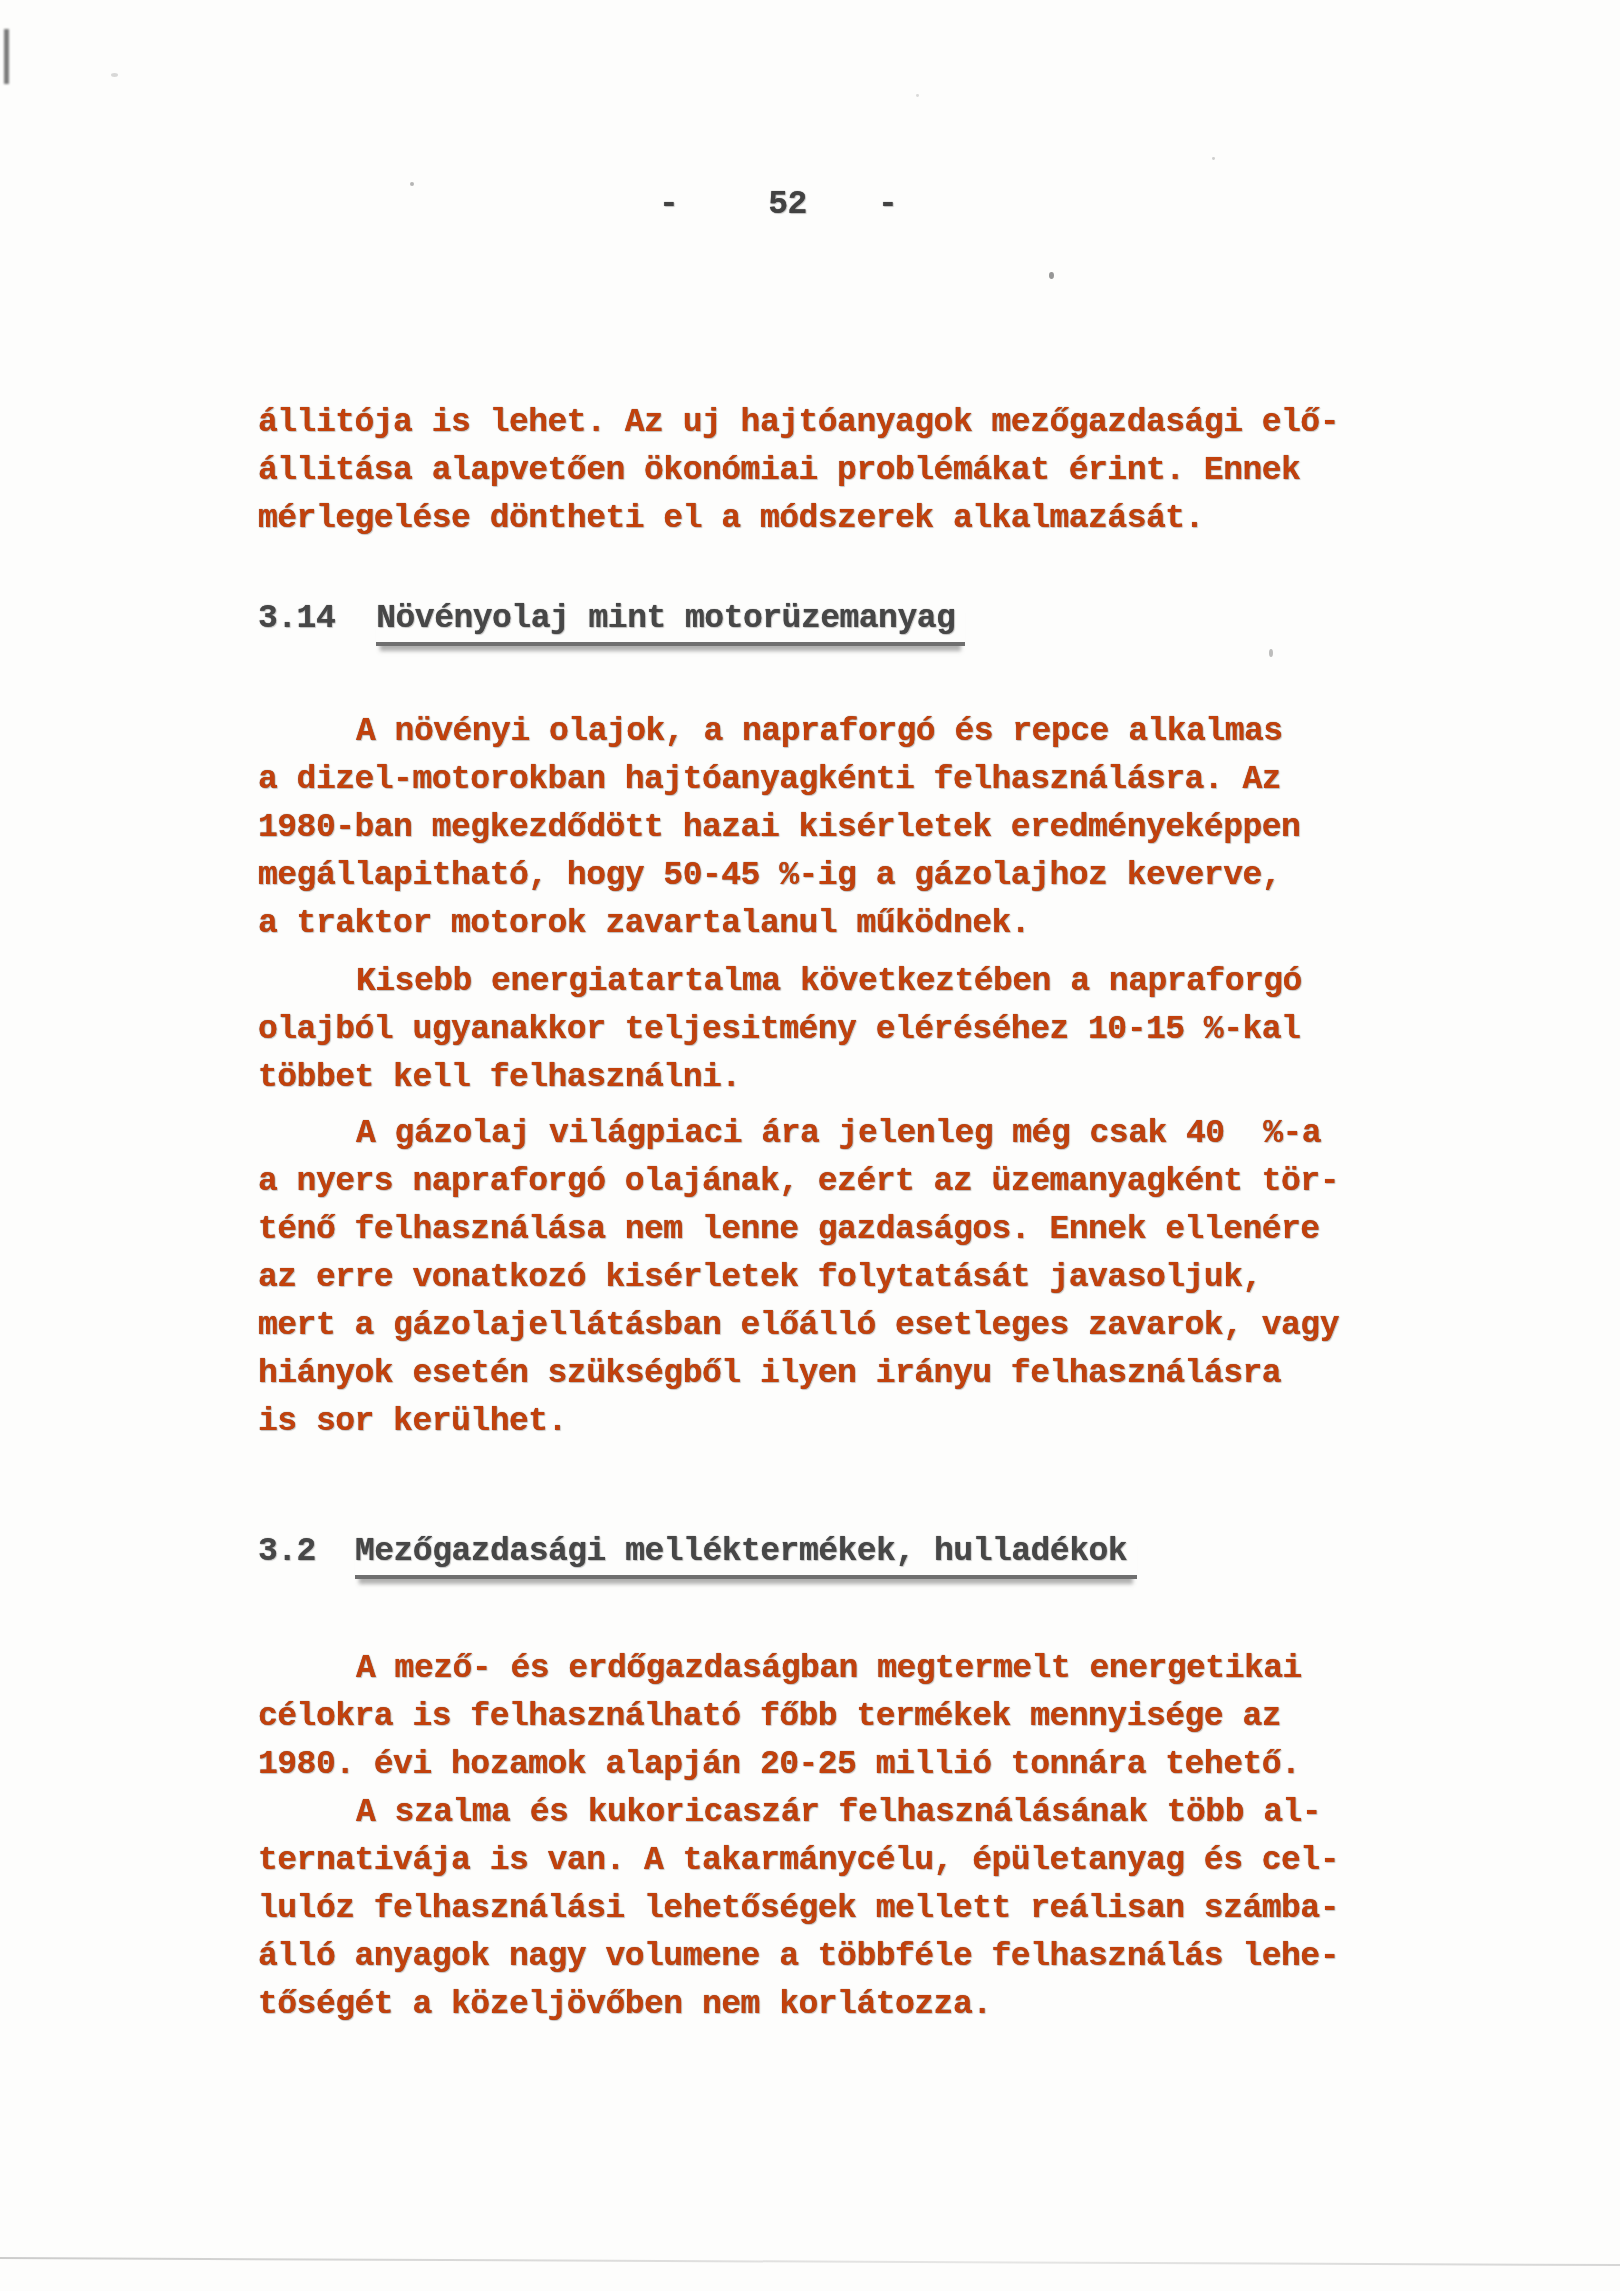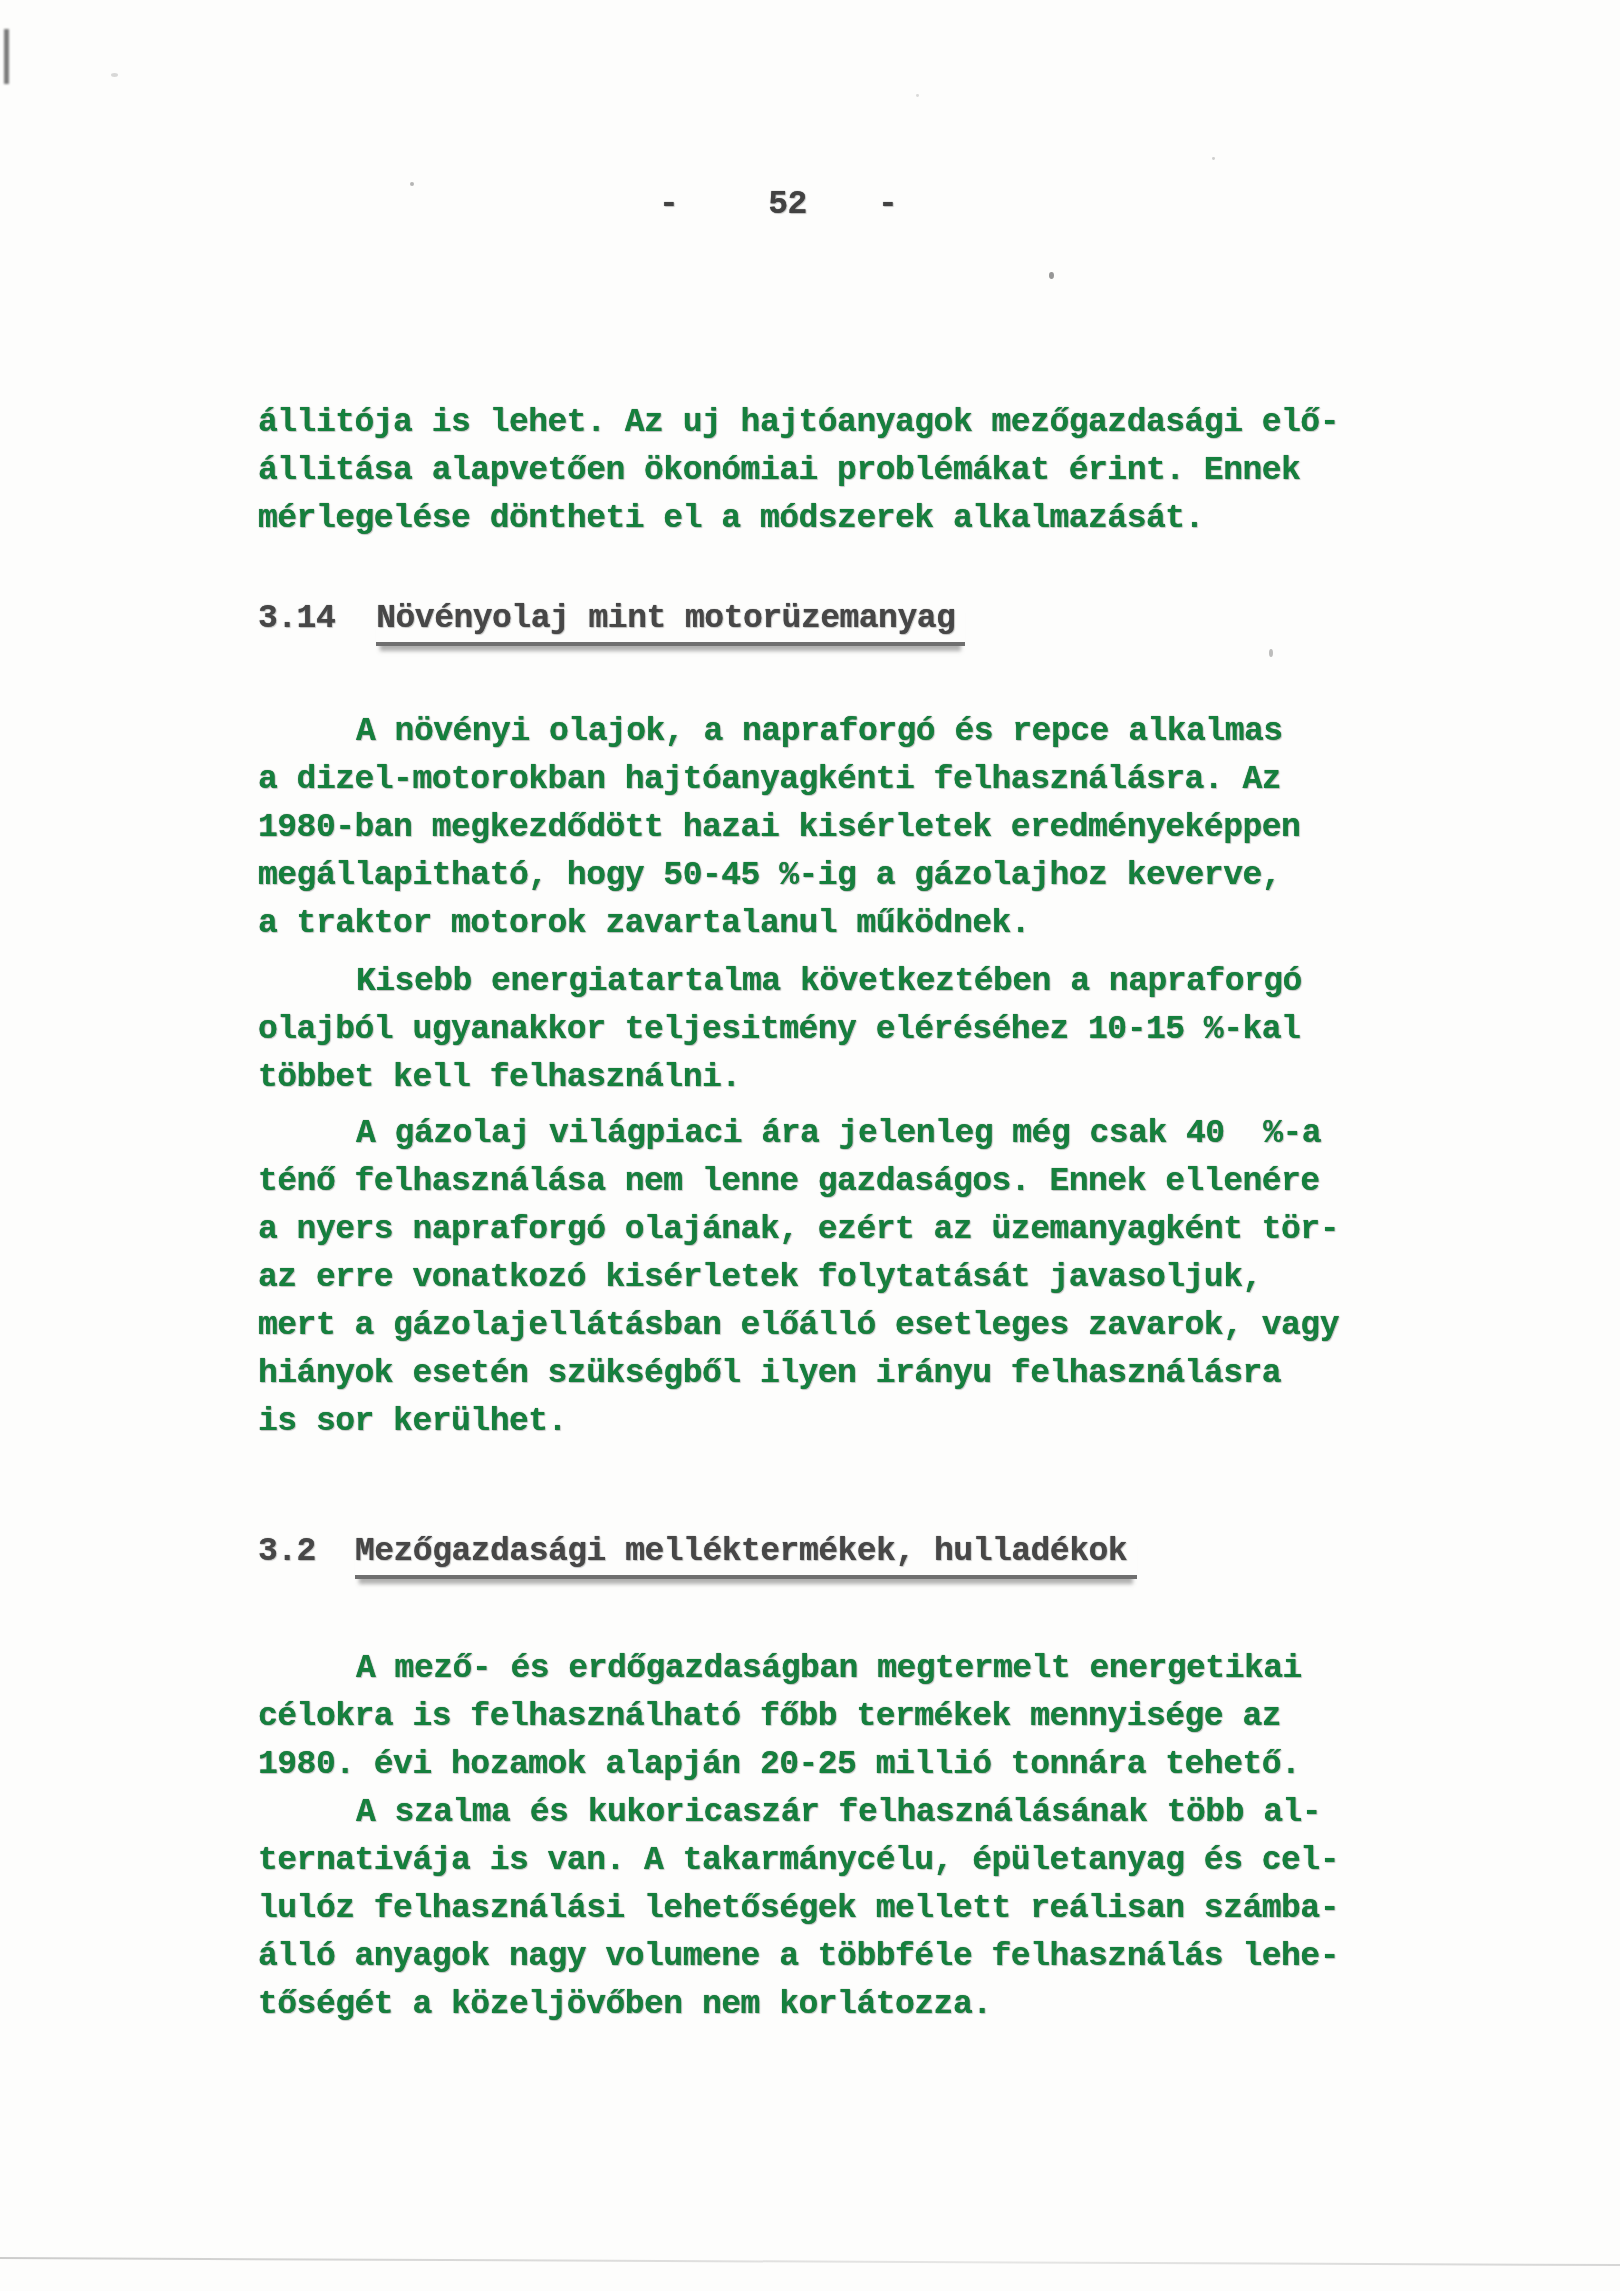--- a/index.html
+++ b/index.html
@@ -8,21 +8,21 @@
     width:1620px;height:2292px;
     background:#fdfdfc;
     overflow:hidden;
     font-family:"Liberation Mono","DejaVu Sans Mono",monospace;
   }
   .content-line, .pageno, .sec-heading{
     font-family:"Liberation Mono","DejaVu Sans Mono",monospace;
     font-weight:bold;
     font-size:33px;
     letter-spacing:-0.5px;
-    color:#15803d;
+    color:#c2410c;
     text-shadow:0 0 1px rgba(70,70,70,.85), 1px 1px 1px rgba(130,130,130,.4);
   }
   .soft{filter:blur(0.3px);}
   .pageno{
     position:absolute; top:186px; left:659px;
     display:flex; align-items:baseline;
     color:#424242;
   }
   .pageno .num{margin-left:90px;}
   .pageno .dash2{margin-left:71px;}
@@ -100,22 +100,22 @@
   </div>
 
   <div class="block soft" style="top:958px;">
     <div class="ln ind content-line">Kisebb energiatartalma következtében a napraforgó</div>
     <div class="ln content-line">olajból ugyanakkor teljesitmény eléréséhez 10-15 %-kal</div>
     <div class="ln content-line">többet kell felhasználni.</div>
   </div>
 
   <div class="block soft" style="top:1110px;">
     <div class="ln ind content-line">A gázolaj világpiaci ára jelenleg még csak 40  %-a</div>
+    <div class="ln content-line">a nyers napraforgó olajának, ezért az üzemanyagként tör-</div>
     <div class="ln content-line">ténő felhasználása nem lenne gazdaságos. Ennek ellenére</div>
-    <div class="ln content-line">a nyers napraforgó olajának, ezért az üzemanyagként tör-</div>
     <div class="ln content-line">az erre vonatkozó kisérletek folytatását javasoljuk,</div>
     <div class="ln content-line">mert a gázolajellátásban előálló esetleges zavarok, vagy</div>
     <div class="ln content-line">hiányok esetén szükségből ilyen irányu felhasználásra</div>
     <div class="ln content-line">is sor kerülhet.</div>
   </div>
 
   <div class="sec-heading soft" style="top:1533px;text-align:center;">
     <span class="h-num">3.2</span>
     <span class="h-title" style="margin-left:39px;">Mezőgazdasági melléktermékek, hulladékok</span>
   </div>

